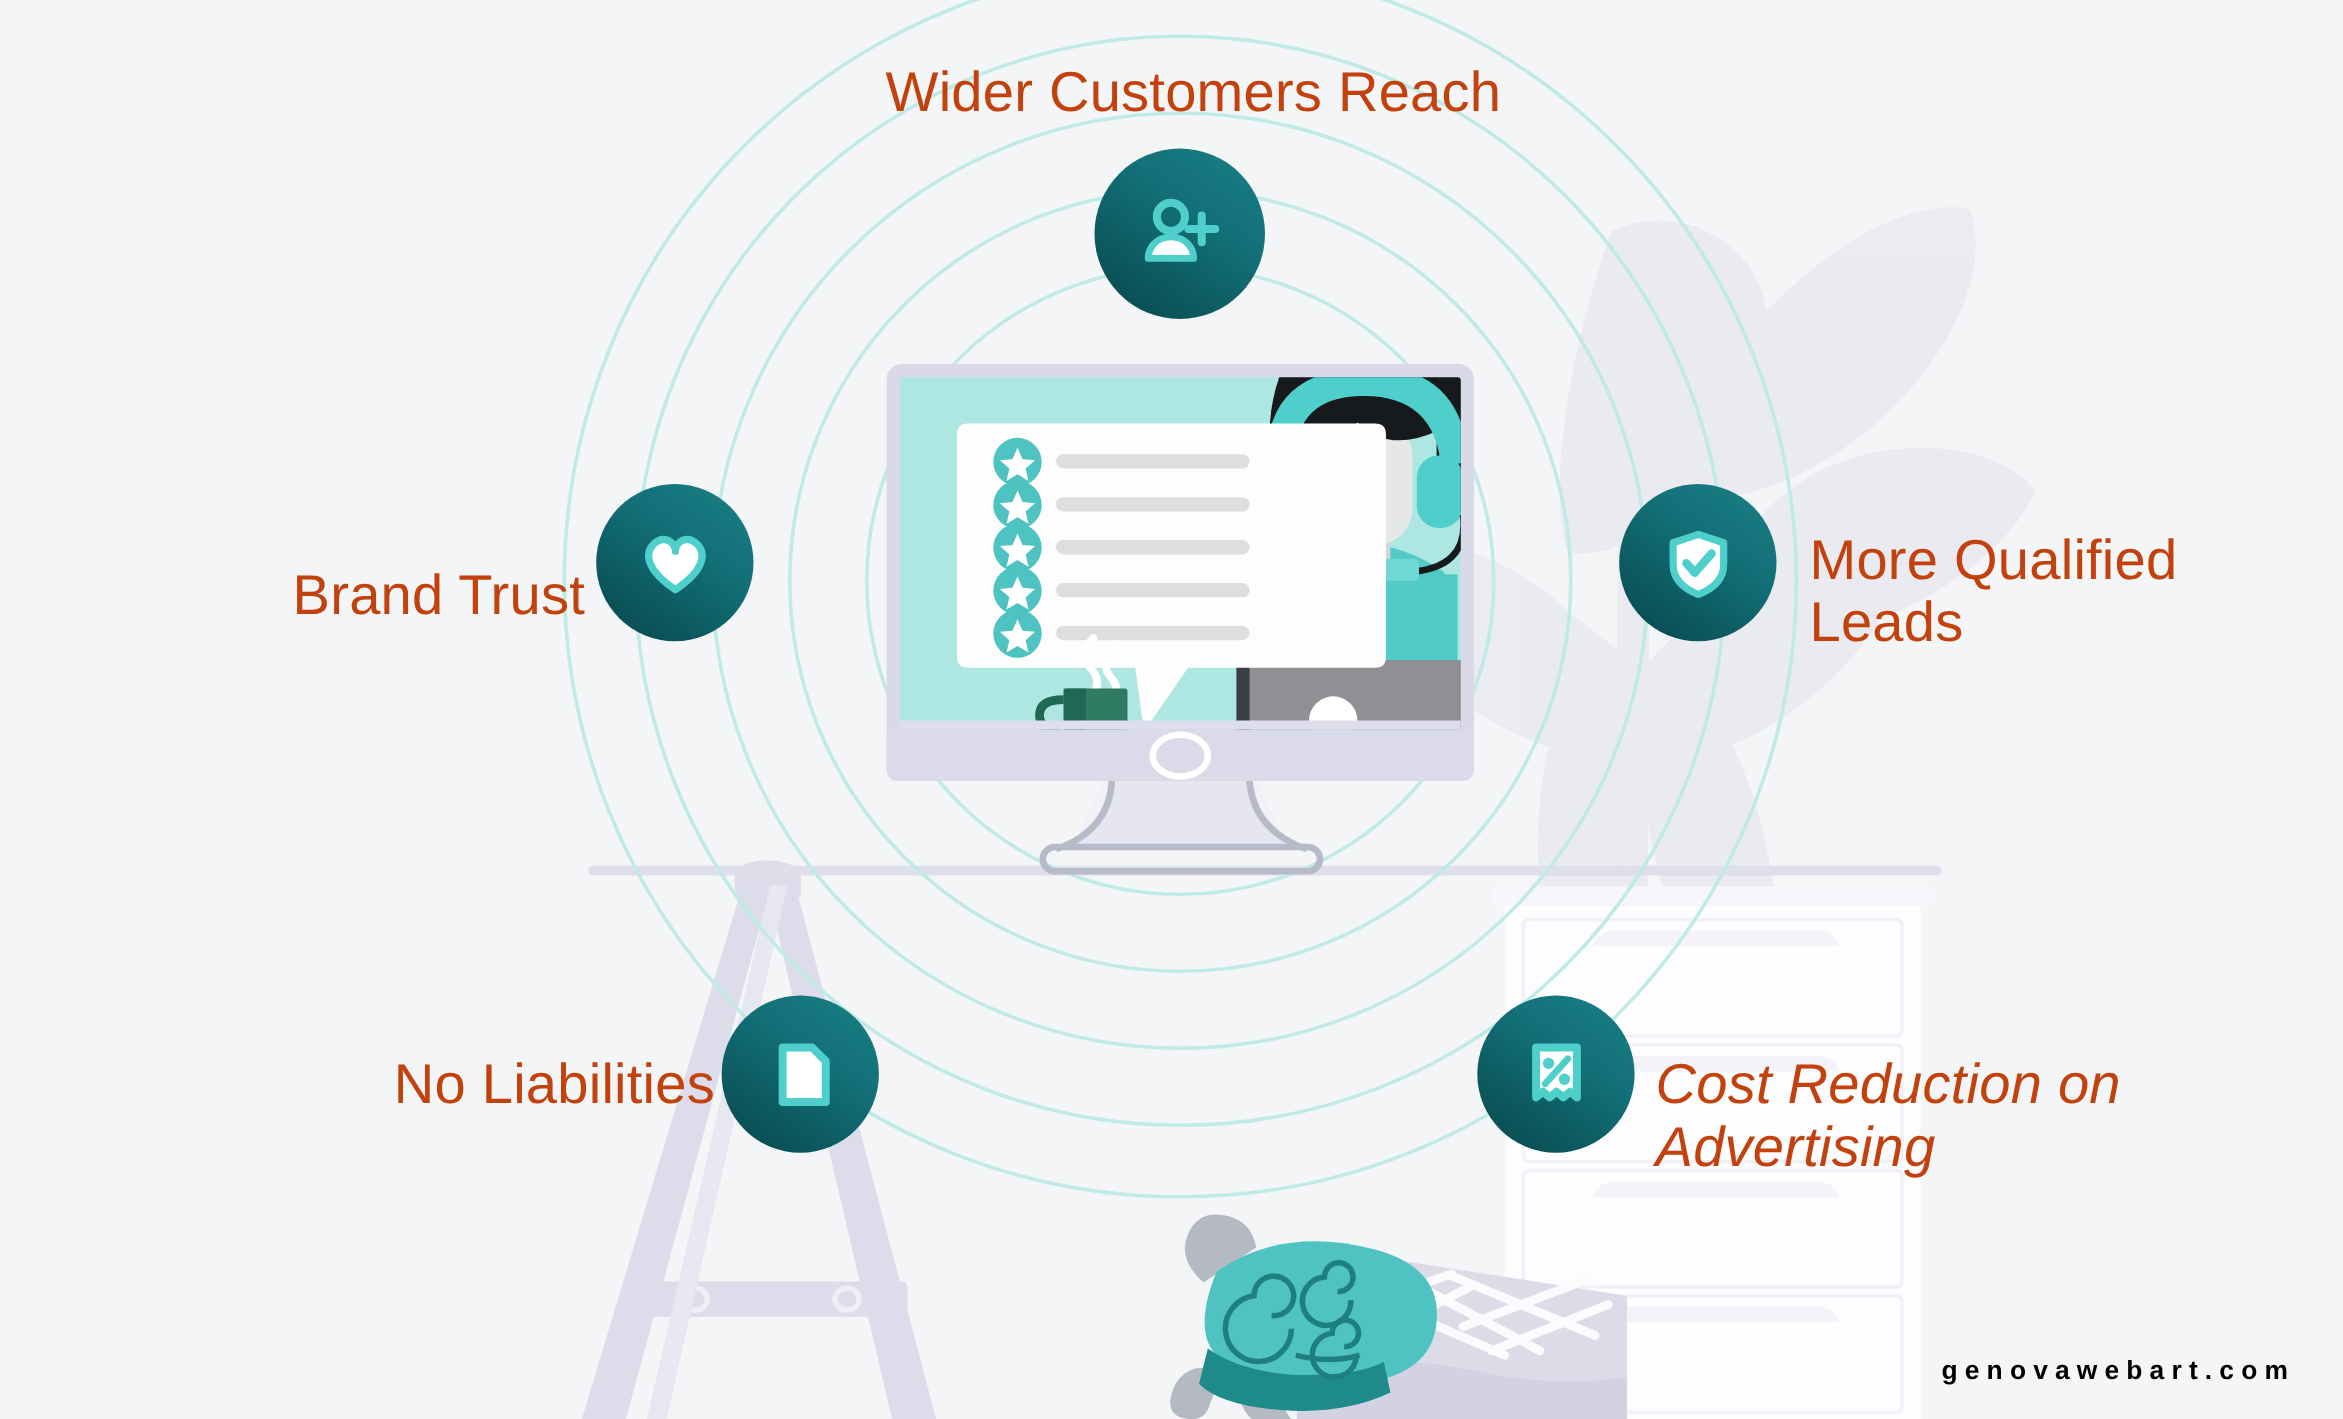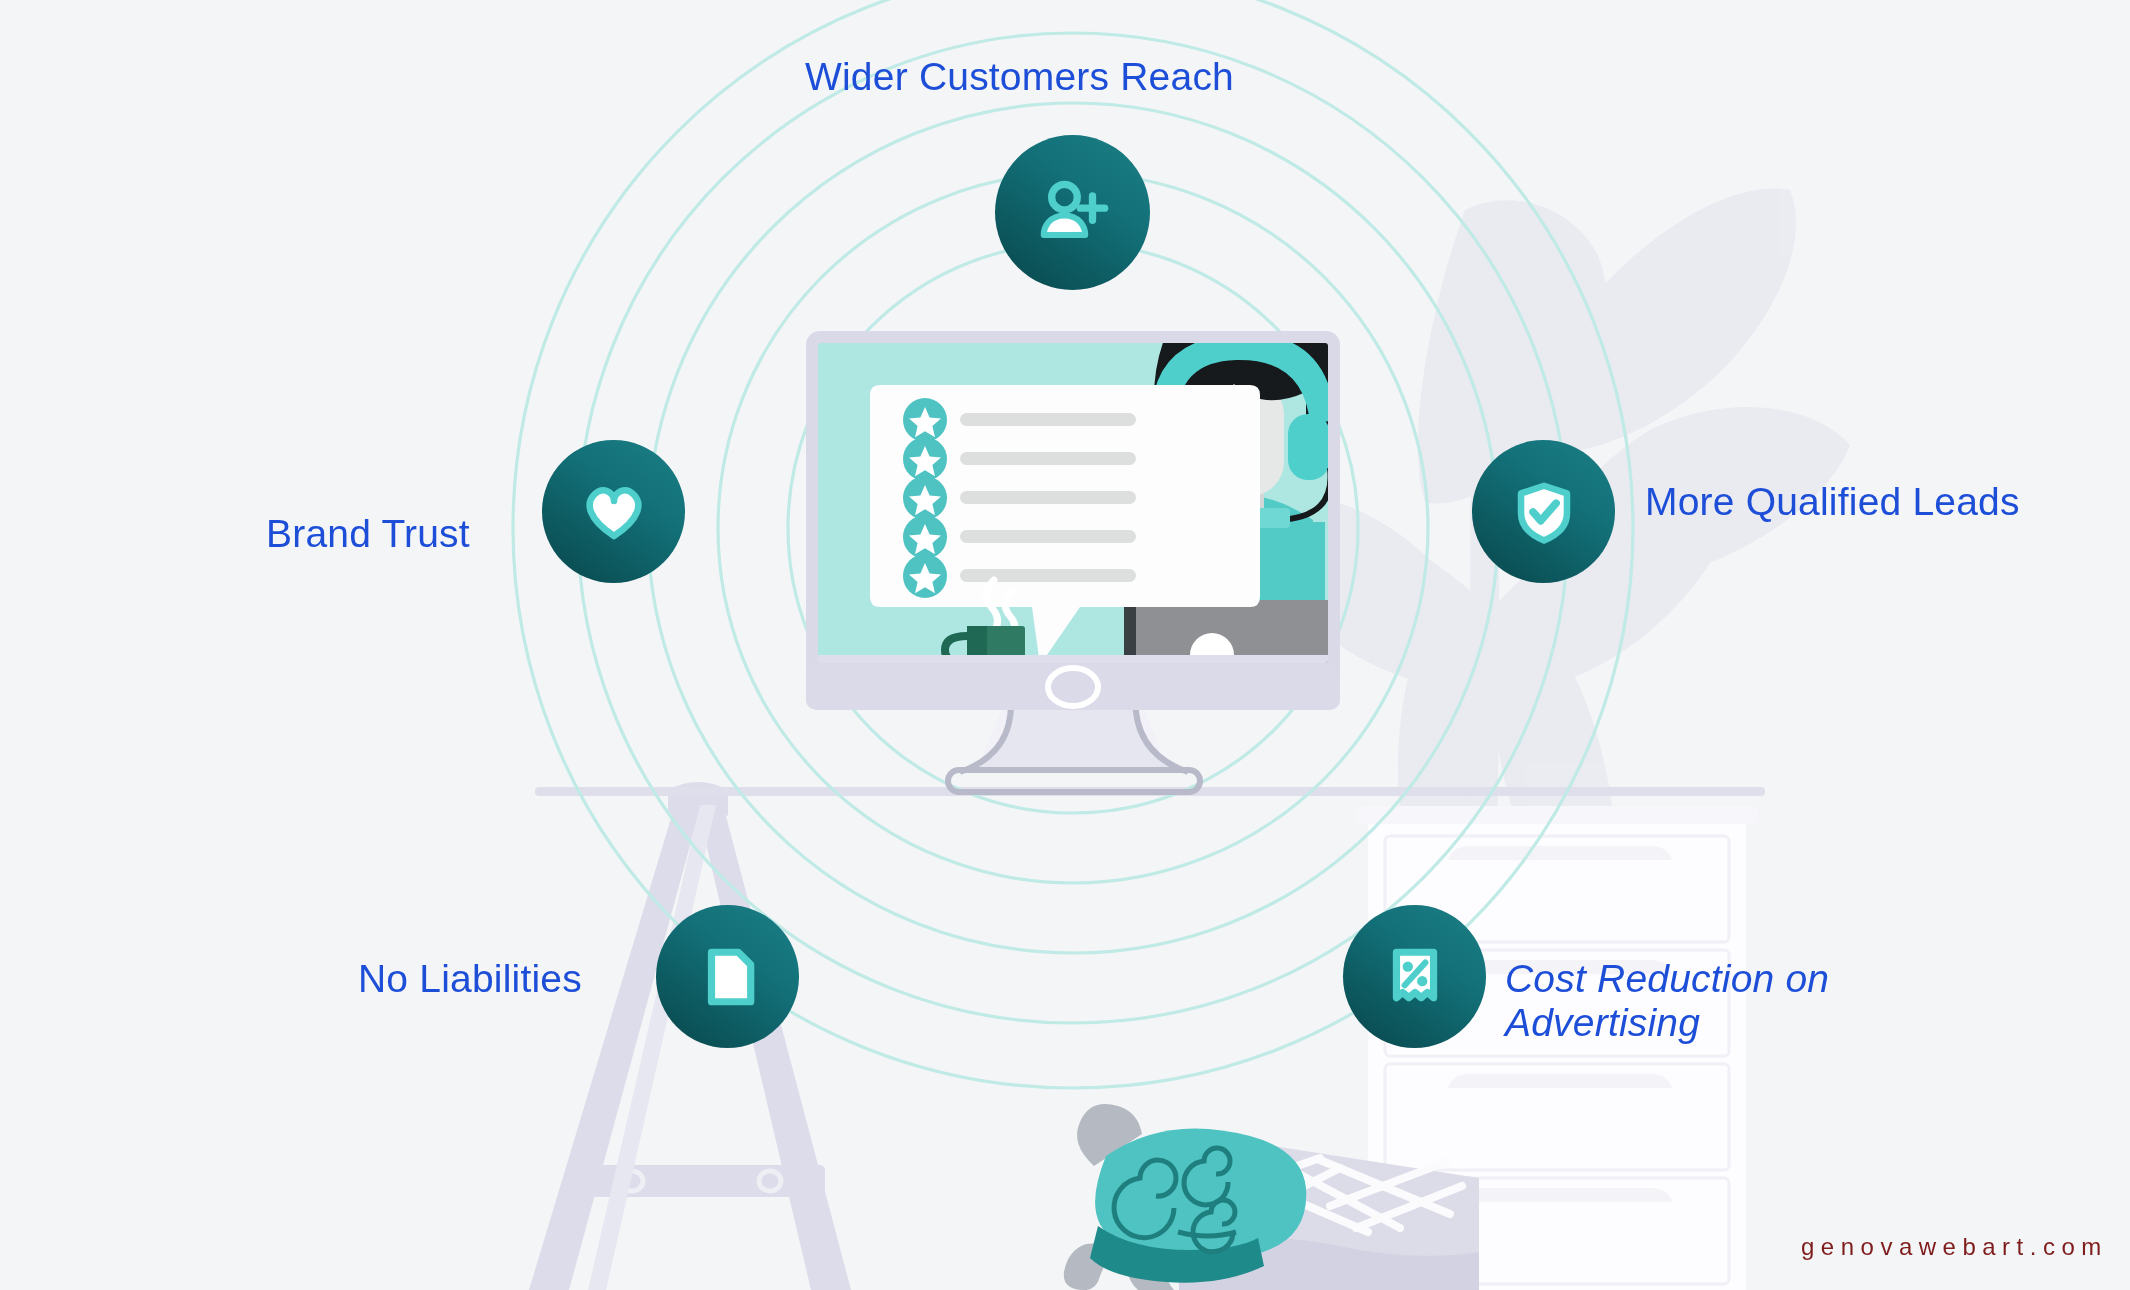--- a/index.html
+++ b/index.html
@@ -7,41 +7,40 @@
     width:2130px;height:1290px;
     background:#f4f5f7;
     font-family:"Liberation Sans", sans-serif;
     overflow:hidden;
     position:relative;
   }
   #stage{position:absolute;inset:0;width:2130px;height:1290px;}
   .layer{position:absolute;left:0;top:0;width:2130px;height:1290px;}
   .label{
     position:absolute;
-    color:#1d4ed8;
-    font-size:39px;
+    color:#c2410c;
+    font-size:51px;
     font-weight:400;
     letter-spacing:.2px;
     line-height:1.12;
     white-space:pre-line;
   }
   .badge{
     position:absolute;
     border-radius:50%;
     display:flex;align-items:center;justify-content:center;
     background:linear-gradient(215deg,#1b7f85 0%,#137078 38%,#0c575d 75%,#08464b 100%);
   }
   .badge svg{display:block;}
   .wm{
     position:absolute;
-    color:#7f1d1d;
+    color:#000000;
     font-size:24px;
     letter-spacing:6.5px;
-    font-weight:400;
-    margin-left:36px;
+    font-weight:700;
   }
 </style>
 </head>
 <body>
 
 <div id="stage">
 
   <svg class="layer" viewBox="0 0 2130 1290">
     <g fill="#eaeaf1" opacity="0.95">
       <path d="M1590 300 c 70 -80 150 -120 200 -110 c 25 60 -30 160 -110 215 c -60 42 -120 55 -150 45 c -10 -45 20 -110 60 -150 Z"></path>

